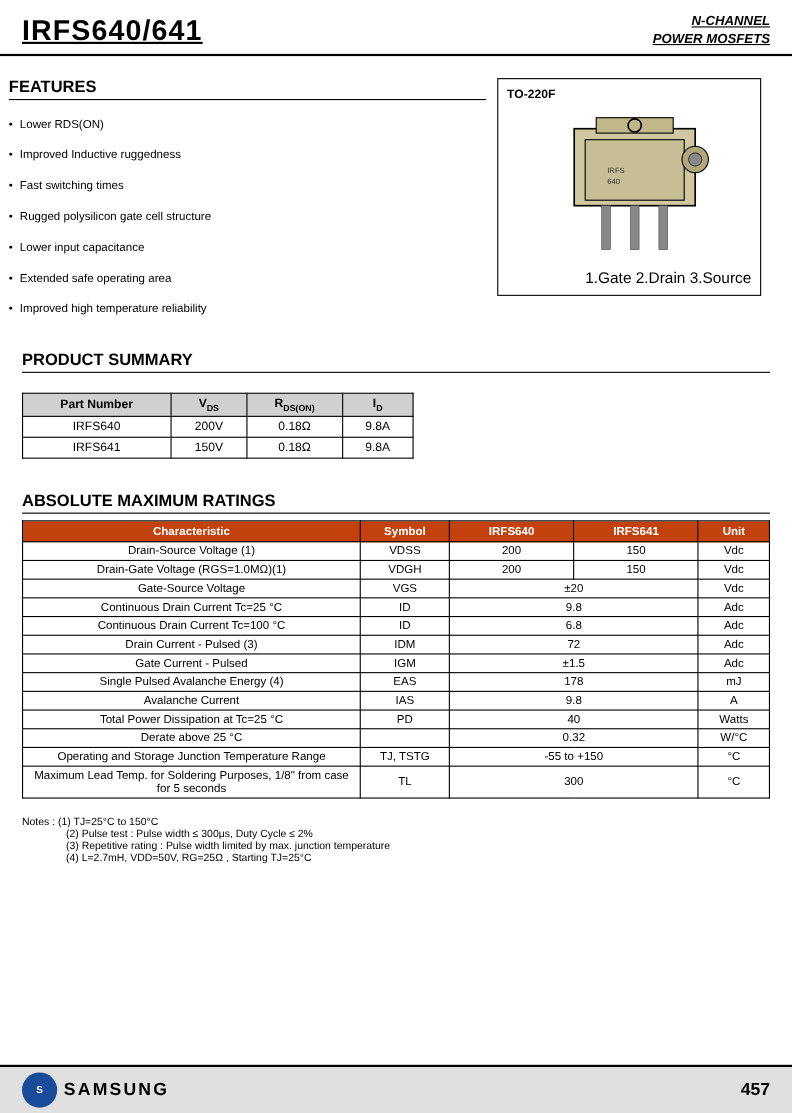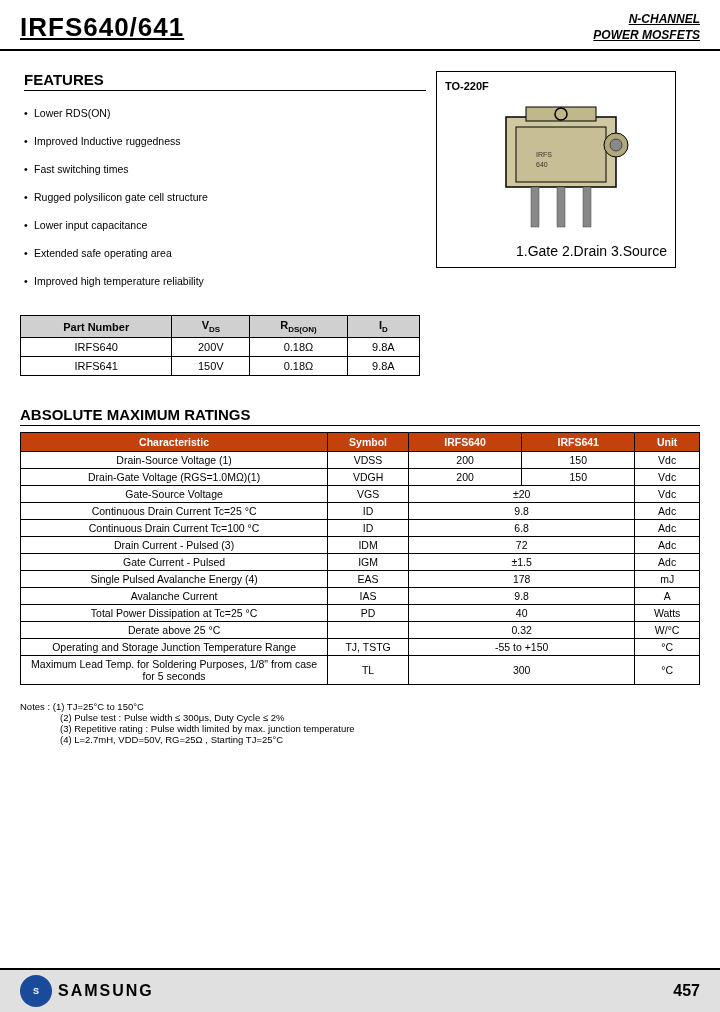--- a/index.html
+++ b/index.html
@@ -36,21 +36,21 @@
     .product-type {
       text-align: right;
       font-size: 12px;
       font-weight: bold;
       font-style: italic;
       line-height: 1.3;
     }
     
     .main-content {
       display: flex;
-      padding: 10px 24px;
+      padding: 10px 8px;
     }
     .left-col { flex: 1; padding-right: 10px; }
     .right-col { width: 260px; }
 
     
     .section-title {
       font-size: 15px;
       font-weight: bold;
       border-bottom: 1px solid #000;
       padding-bottom: 2px;
@@ -98,22 +98,22 @@
       margin-top: 4px;
       text-align: right;
     }
 
     
     .product-summary-section {
       padding: 10px 20px;
     }
     .summary-table {
       border-collapse: collapse;
-      width: 400px;
-      margin-top: 6px;
+      width: 356px;
+      margin-top: 18px;
     }
     .summary-table th, .summary-table td {
       border: 1px solid #000;
       padding: 3px 8px;
       text-align: center;
       font-size: 11px;
     }
     .summary-table th {
       background: #d0d0d0;
       font-weight: bold;
@@ -258,20 +258,21 @@
 
           <text x="80" y="60" font-size="7" fill="#333" font-family="Arial">IRFS</text>
           <text x="80" y="70" font-size="7" fill="#333" font-family="Arial">640</text>
         </svg>
         <div class="package-pins">1.Gate  2.Drain  3.Source</div>
       </div>
     </div>
   </div>
 
   <div class="product-summary-section">
+    <div class="section-title">PRODUCT SUMMARY</div>
     <table class="summary-table">
       <thead>
         <tr>
           <th>Part Number</th>
           <th>V<sub>DS</sub></th>
           <th>R<sub>DS(ON)</sub></th>
           <th>I<sub>D</sub></th>
         </tr>
       </thead>
       <tbody>

